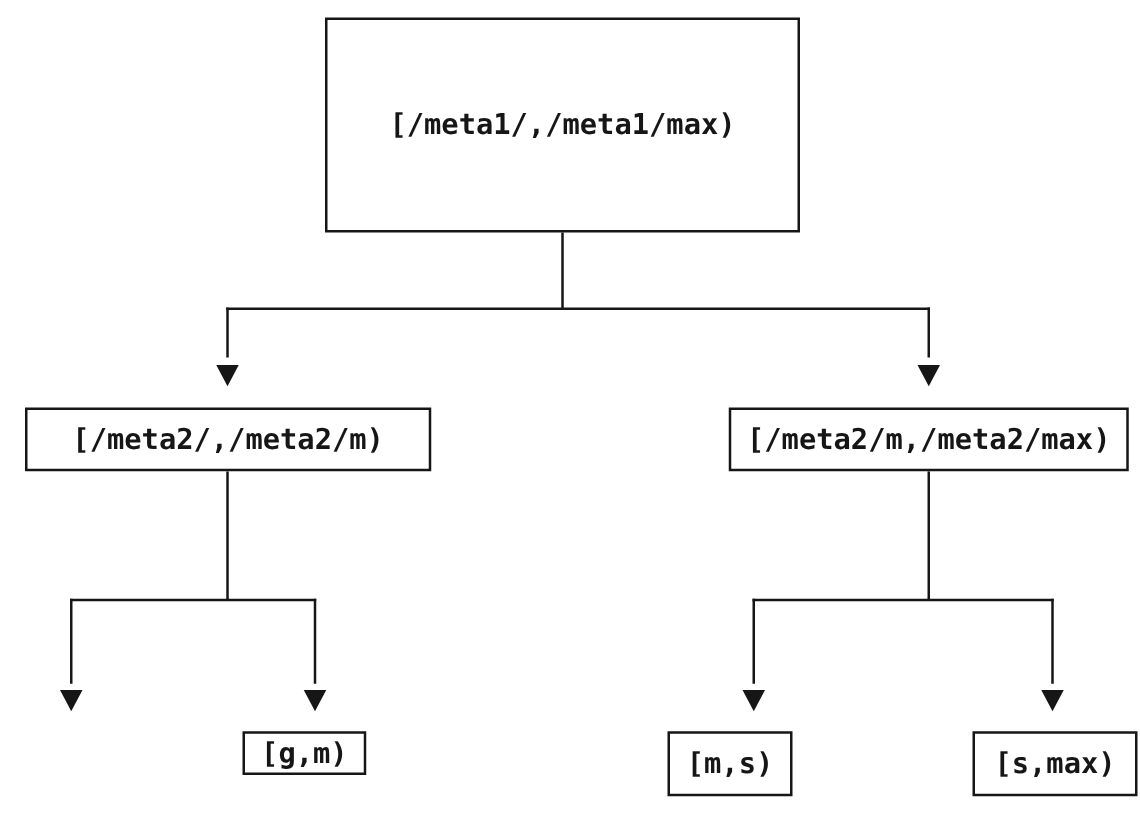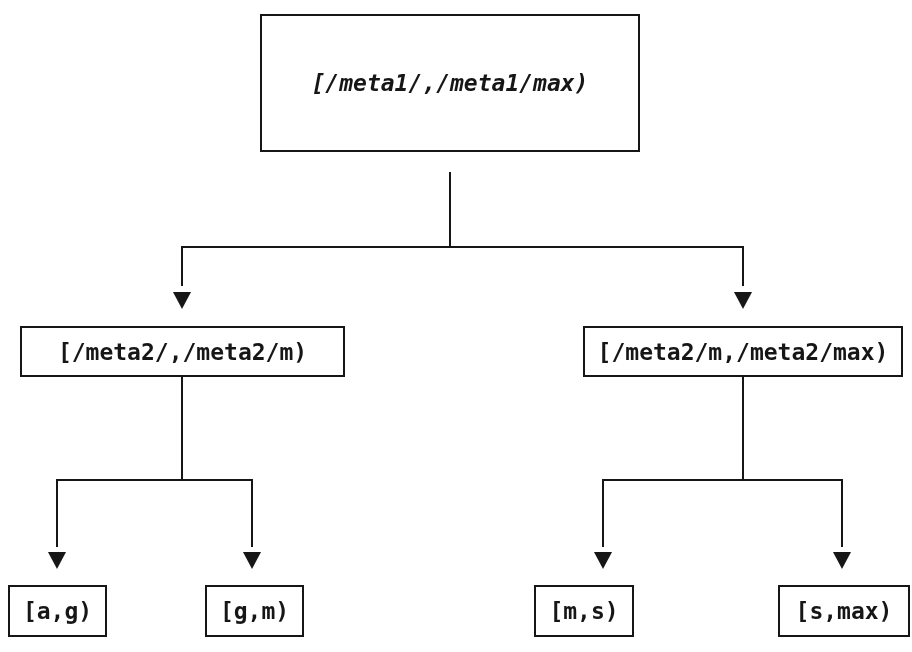--- a/index.html
+++ b/index.html
@@ -30,25 +30,25 @@
     background: #ffffff;
     color: #161616;
     display: flex;
     align-items: center;
     justify-content: center;
     font-size: 23px;
     font-weight: bold;
     white-space: nowrap;
     letter-spacing: 0;
   }
-  #node-root        { left: 260px; top: 14px;  width: 380px; height: 138px; font-style: italic; }
+  #node-root        { left: 260px; top: 14px;  width: 380px; height: 172px; }
   #node-left-child  { left: 20px;  top: 326px; width: 325px; height: 51px; }
   #node-right-child { left: 583px; top: 326px; width: 320px; height: 51px; }
   #node-leaf-ag     { left: 8px;   top: 585px; width: 99px;  height: 52px; }
-  #node-leaf-gm     { left: 205px; top: 585px; width: 99px;  height: 52px; }
+  #node-leaf-gm     { left: 194px; top: 585px; width: 99px;  height: 35px; }
   #node-leaf-ms     { left: 534px; top: 585px; width: 100px; height: 52px; }
   #node-leaf-smax   { left: 778px; top: 585px; width: 132px; height: 52px; }
 </style>
 </head>
 <body>
 
 <div class="canvas">
 
   <svg class="connectors" viewBox="0 0 912 652" xmlns="http://www.w3.org/2000/svg">
 
@@ -79,21 +79,20 @@
     <polygon fill="#161616" points="594,552 612,552 603,569"></polygon>
     <polygon fill="#161616" points="833,552 851,552 842,569"></polygon>
   </svg>
 
   <div class="node" id="node-root">[/meta1/,/meta1/max)</div>
 
   <div class="node" id="node-left-child">[/meta2/,/meta2/m)</div>
 
   <div class="node" id="node-right-child">[/meta2/m,/meta2/max)</div>
 
-  <div class="node" id="node-leaf-ag">[a,g)</div>
 
   <div class="node" id="node-leaf-gm">[g,m)</div>
 
   <div class="node" id="node-leaf-ms">[m,s)</div>
 
   <div class="node" id="node-leaf-smax">[s,max)</div>
 
 </div>
 
 </body></html>

